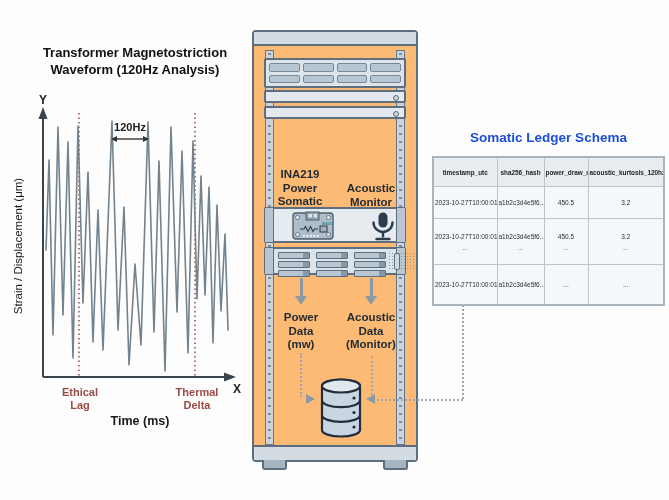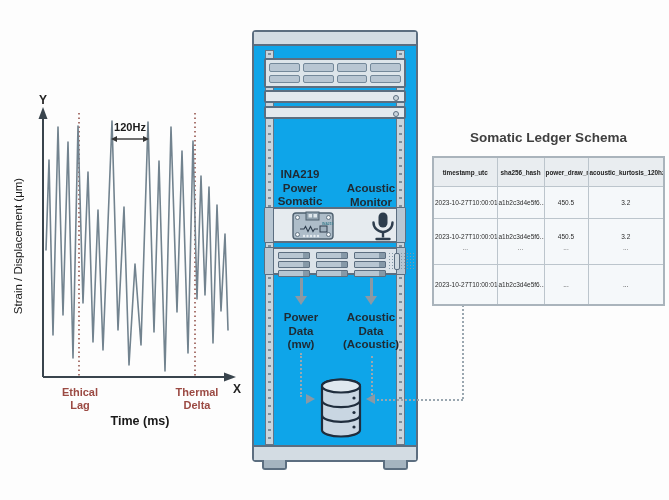--- a/index.html
+++ b/index.html
@@ -6,21 +6,21 @@
   body{font-family:"Liberation Sans",sans-serif;background:#ffffff;}
   #canvas{position:relative;width:669px;height:500px;background:#fdfdfd;overflow:hidden;}
 
   
   #wave-title{position:absolute;left:22px;top:44px;width:226px;text-align:center;
     font-size:13px;font-weight:bold;color:#111;line-height:17px;}
   #wave-svg{position:absolute;left:0;top:0;width:250px;height:445px;}
 
   
   .rack-frame{position:absolute;left:252px;top:30px;width:166px;height:432px;
-    border:2px solid #5c6e80;border-radius:4px;background:#0ea5e9;box-sizing:border-box;}
+    border:2px solid #5c6e80;border-radius:4px;background:#fdba74;box-sizing:border-box;}
   .rack-inner{position:absolute;inset:0;}
   .rack-topcap{position:absolute;left:0;right:0;top:0;height:12px;background:#d3dce3;border-bottom:2px solid #5c6e80;}
   .rack-bottombar{position:absolute;left:0;right:0;bottom:0;height:13px;background:#d3dce3;border-top:2px solid #5c6e80;}
   .rack-foot{position:absolute;width:25px;height:10px;background:#a5b4c0;border:2px solid #5c6e80;border-top:none;border-radius:0 0 3px 3px;box-sizing:border-box;}
   .rail{position:absolute;top:18px;bottom:15px;width:9px;background:#c9d4dc;border:1px solid #64embedded;border:1px solid #647687;box-sizing:border-box;}
   .rail-holes{width:3px;height:calc(100% - 4px);margin:2px auto;
     background:repeating-linear-gradient(to bottom,#7e8e9b 0 2px,transparent 2px 8px);}
   .panel{position:absolute;left:10px;right:10px;border:2px solid #5c6e80;border-radius:2px;box-sizing:border-box;}
   .vent-grid{display:grid;grid-template-columns:repeat(4,1fr);grid-template-rows:repeat(2,1fr);gap:3px;padding:3px;height:100%;box-sizing:border-box;}
   .vent-cell{background:#b8c6d2;border:1px solid #74899a;border-radius:2px;}
@@ -39,39 +39,41 @@
   
   .stem-v{position:absolute;width:3px;background:#8a99a5;}
   .head-down{position:absolute;width:0;height:0;border-left:6px solid transparent;border-right:6px solid transparent;border-top:9px solid #8a99a5;}
   .head-right{position:absolute;width:0;height:0;border-top:5.5px solid transparent;border-bottom:5.5px solid transparent;border-left:9px solid #8a99a5;}
   .head-left{position:absolute;width:0;height:0;border-top:5.5px solid transparent;border-bottom:5.5px solid transparent;border-right:9px solid #8a99a5;}
   .dot-v{position:absolute;width:0;border-left:2px dotted #9aa7b0;}
   .dot-h{position:absolute;height:0;border-top:2px dotted #9aa7b0;}
 
   
   #ledger-title{position:absolute;left:430px;top:130px;width:237px;text-align:center;
-    font-size:13.5px;font-weight:bold;color:#404040;}
+    font-size:13.5px;font-weight:bold;color:#1d4ed8;}
   #ledger-wrap{position:absolute;left:432px;top:156px;width:231px;}
   table.ledger{border-collapse:collapse;width:100%;table-layout:fixed;background:#f5f8fa;
     border:2px solid #aab4bc;}
   table.ledger th{background:#e9edf0;font-size:6.4px;font-weight:bold;color:#222;
     border:1px solid #bcc5cc;height:26px;white-space:nowrap;overflow:hidden;text-align:center;}
   table.ledger td{font-size:6.5px;color:#2b2b2b;border:1px solid #bcc5cc;text-align:center;
     vertical-align:middle;overflow:hidden;white-space:nowrap;}
   table.ledger tr:nth-child(1) td{height:29px;}
   table.ledger tr:nth-child(2) td{height:43px;}
   table.ledger tr:nth-child(3) td{height:37px;}
   table.ledger td .sub{color:#5a5a5a;margin-top:4px;}
 </style>
 </head>
 <body>
 
 <div id="canvas">
 
   <div id="wave-title">
+    <div>Transformer Magnetostriction</div>
+    <div>Waveform (120Hz Analysis)</div>
   </div>
 
   <svg id="wave-svg" viewBox="0 0 250 445">
 
     <line x1="43" y1="377" x2="43" y2="117" stroke="#39444d" stroke-width="2"></line>
     <polygon points="43,107 38.5,119 47.5,119" fill="#39444d"></polygon>
     <line x1="43" y1="377" x2="226" y2="377" stroke="#39444d" stroke-width="2"></line>
     <polygon points="236,377 224,372.5 224,381.5" fill="#39444d"></polygon>
     <text x="43" y="104" text-anchor="middle" font-size="12" font-weight="bold" fill="#222">Y</text>
     <text x="237" y="393" text-anchor="middle" font-size="12" font-weight="bold" fill="#222">X</text>
@@ -200,21 +202,21 @@
   <div class="head-down" style="left:365px;top:296px;"></div>
 
   <div class="rack-label" style="left:271px;top:311px;width:60px;">
     <div>Power</div>
     <div>Data</div>
     <div>(mw)</div>
   </div>
   <div class="rack-label" style="left:336px;top:311px;width:70px;">
     <div>Acoustic</div>
     <div>Data</div>
-    <div>(Acoustic)</div>
+    <div>(Monitor)</div>
   </div>
 
   <div class="dot-v" style="left:300px;top:353px;height:44px;"></div>
   <div class="head-right" style="left:306px;top:394px;"></div>
   <div class="dot-v" style="left:371px;top:356px;height:39px;"></div>
   <div class="head-left" style="left:366px;top:394px;"></div>
   <div class="dot-h" style="left:377px;top:399px;width:86px;"></div>
   <div class="dot-v" style="left:462px;top:297px;height:102px;"></div>
 
   <svg style="position:absolute;left:317px;top:375px;" width="48" height="68" viewBox="0 0 48 68">

